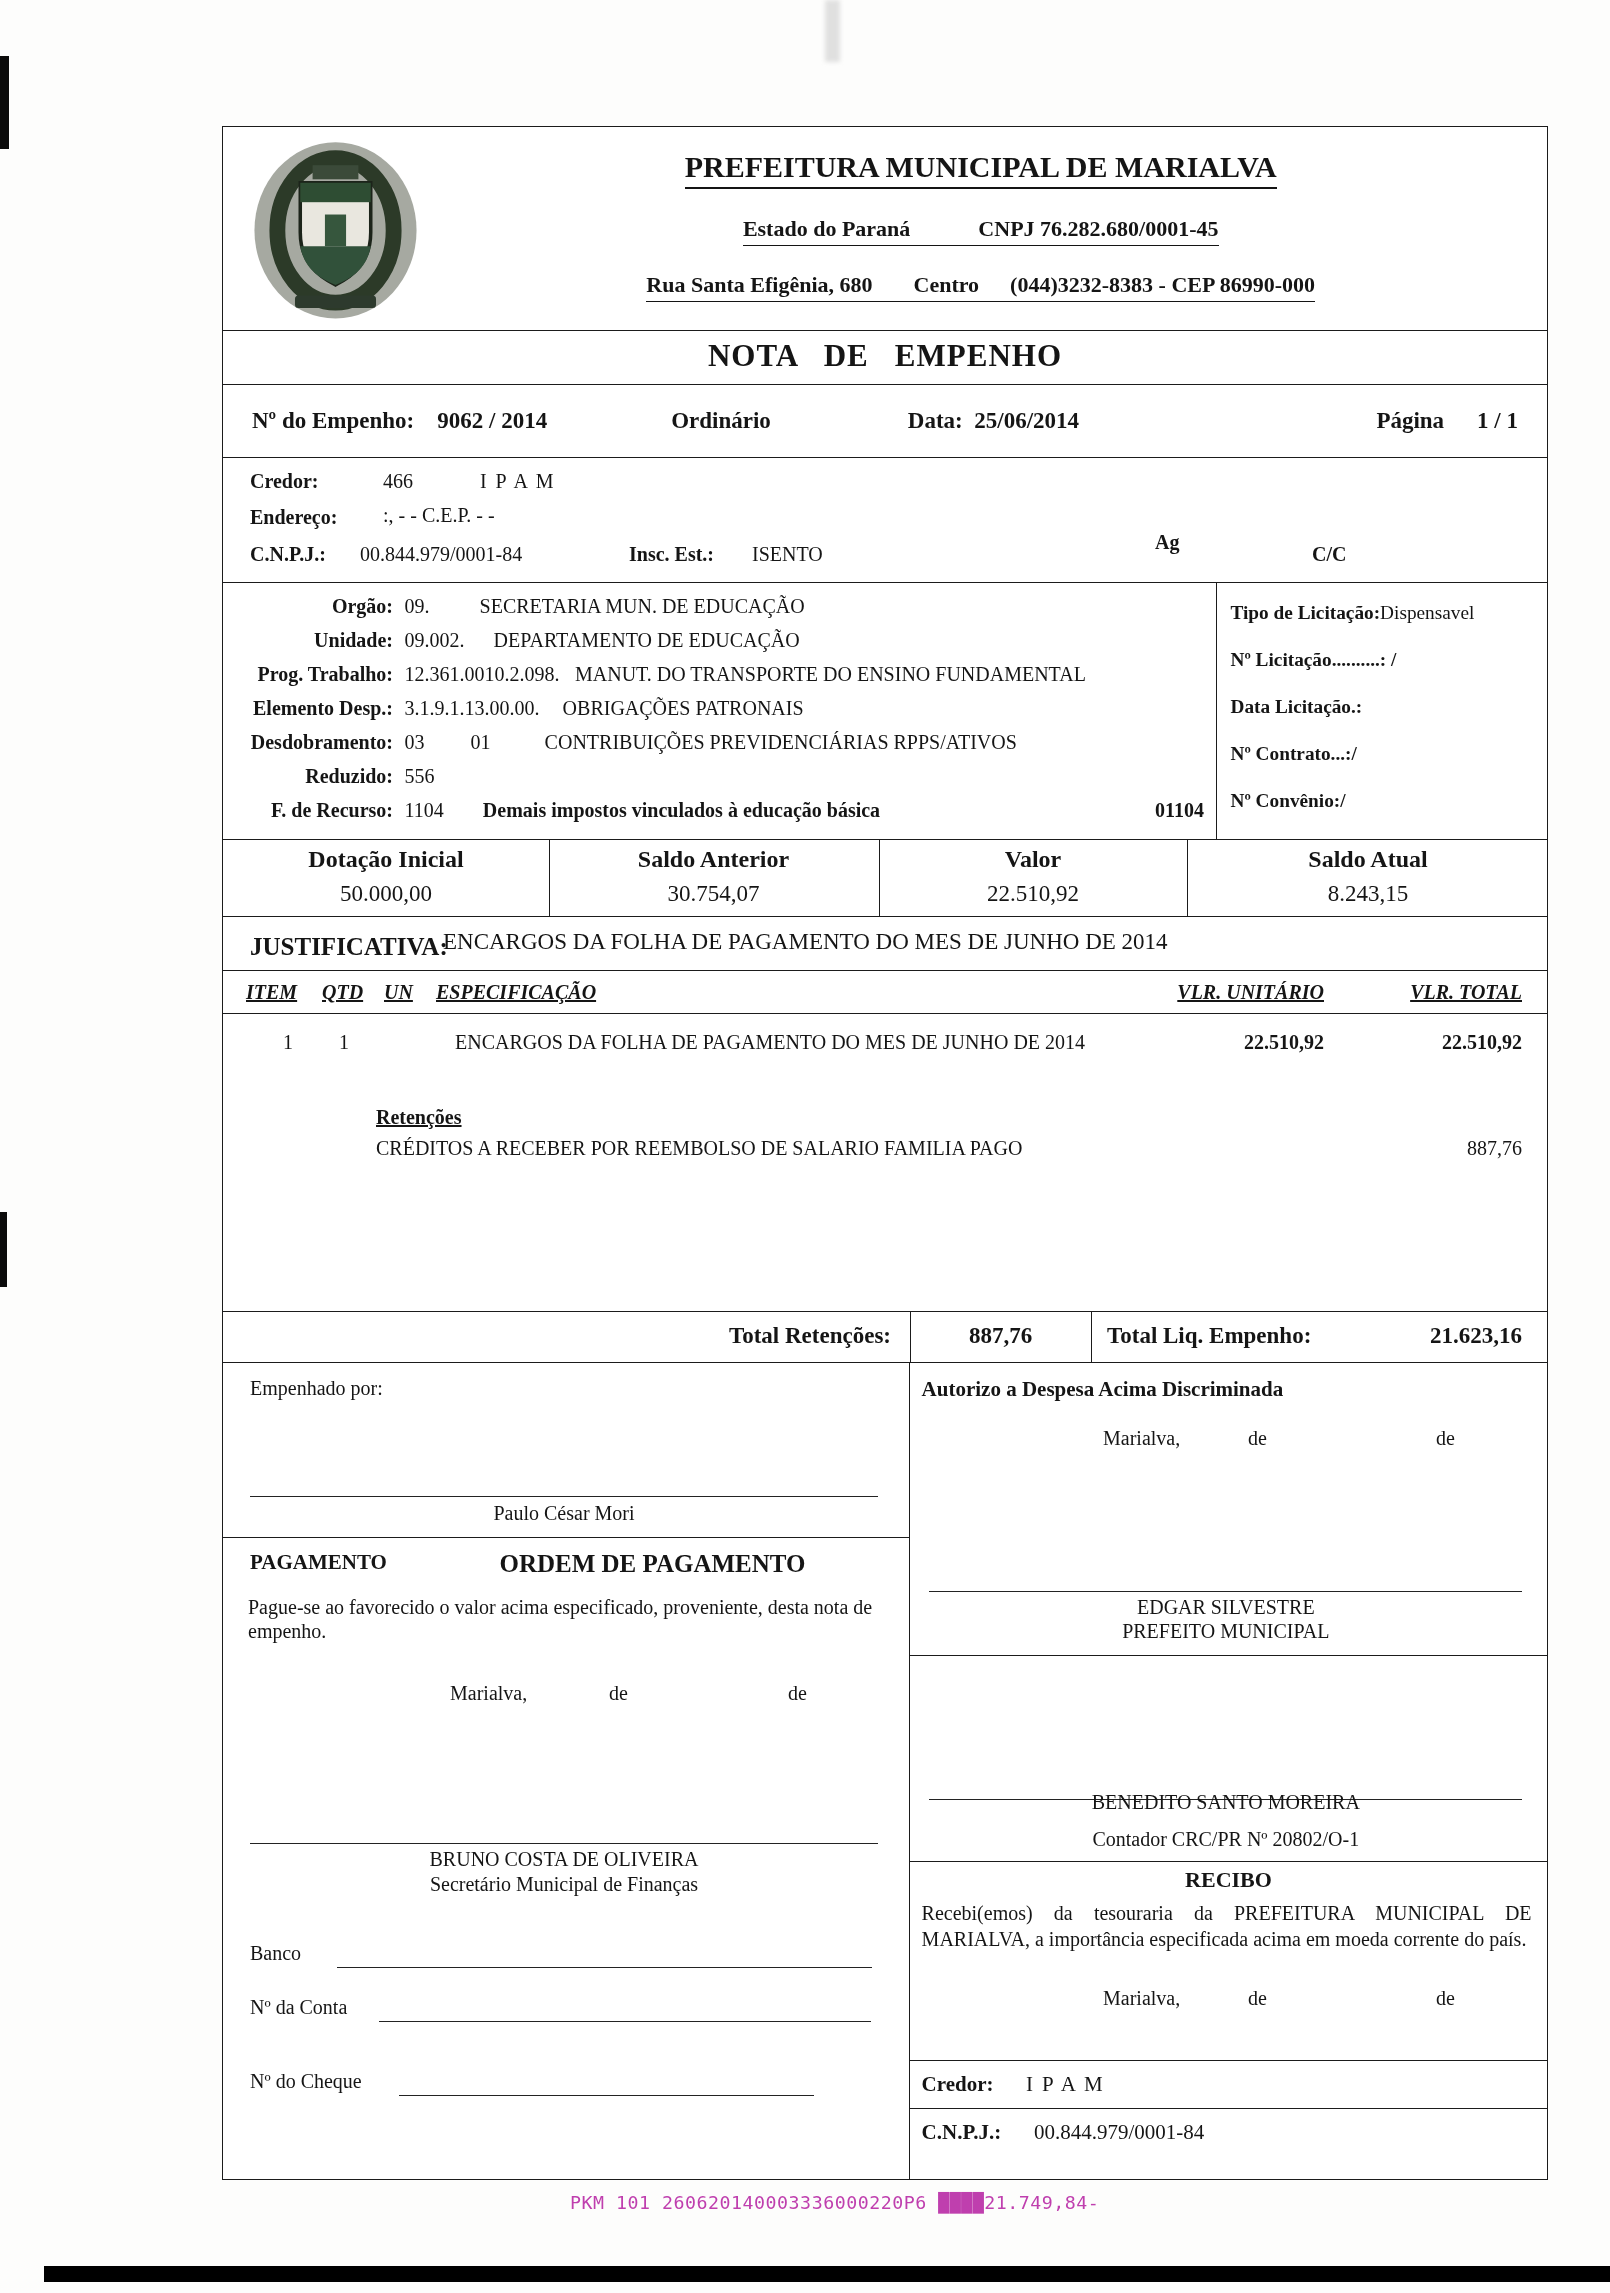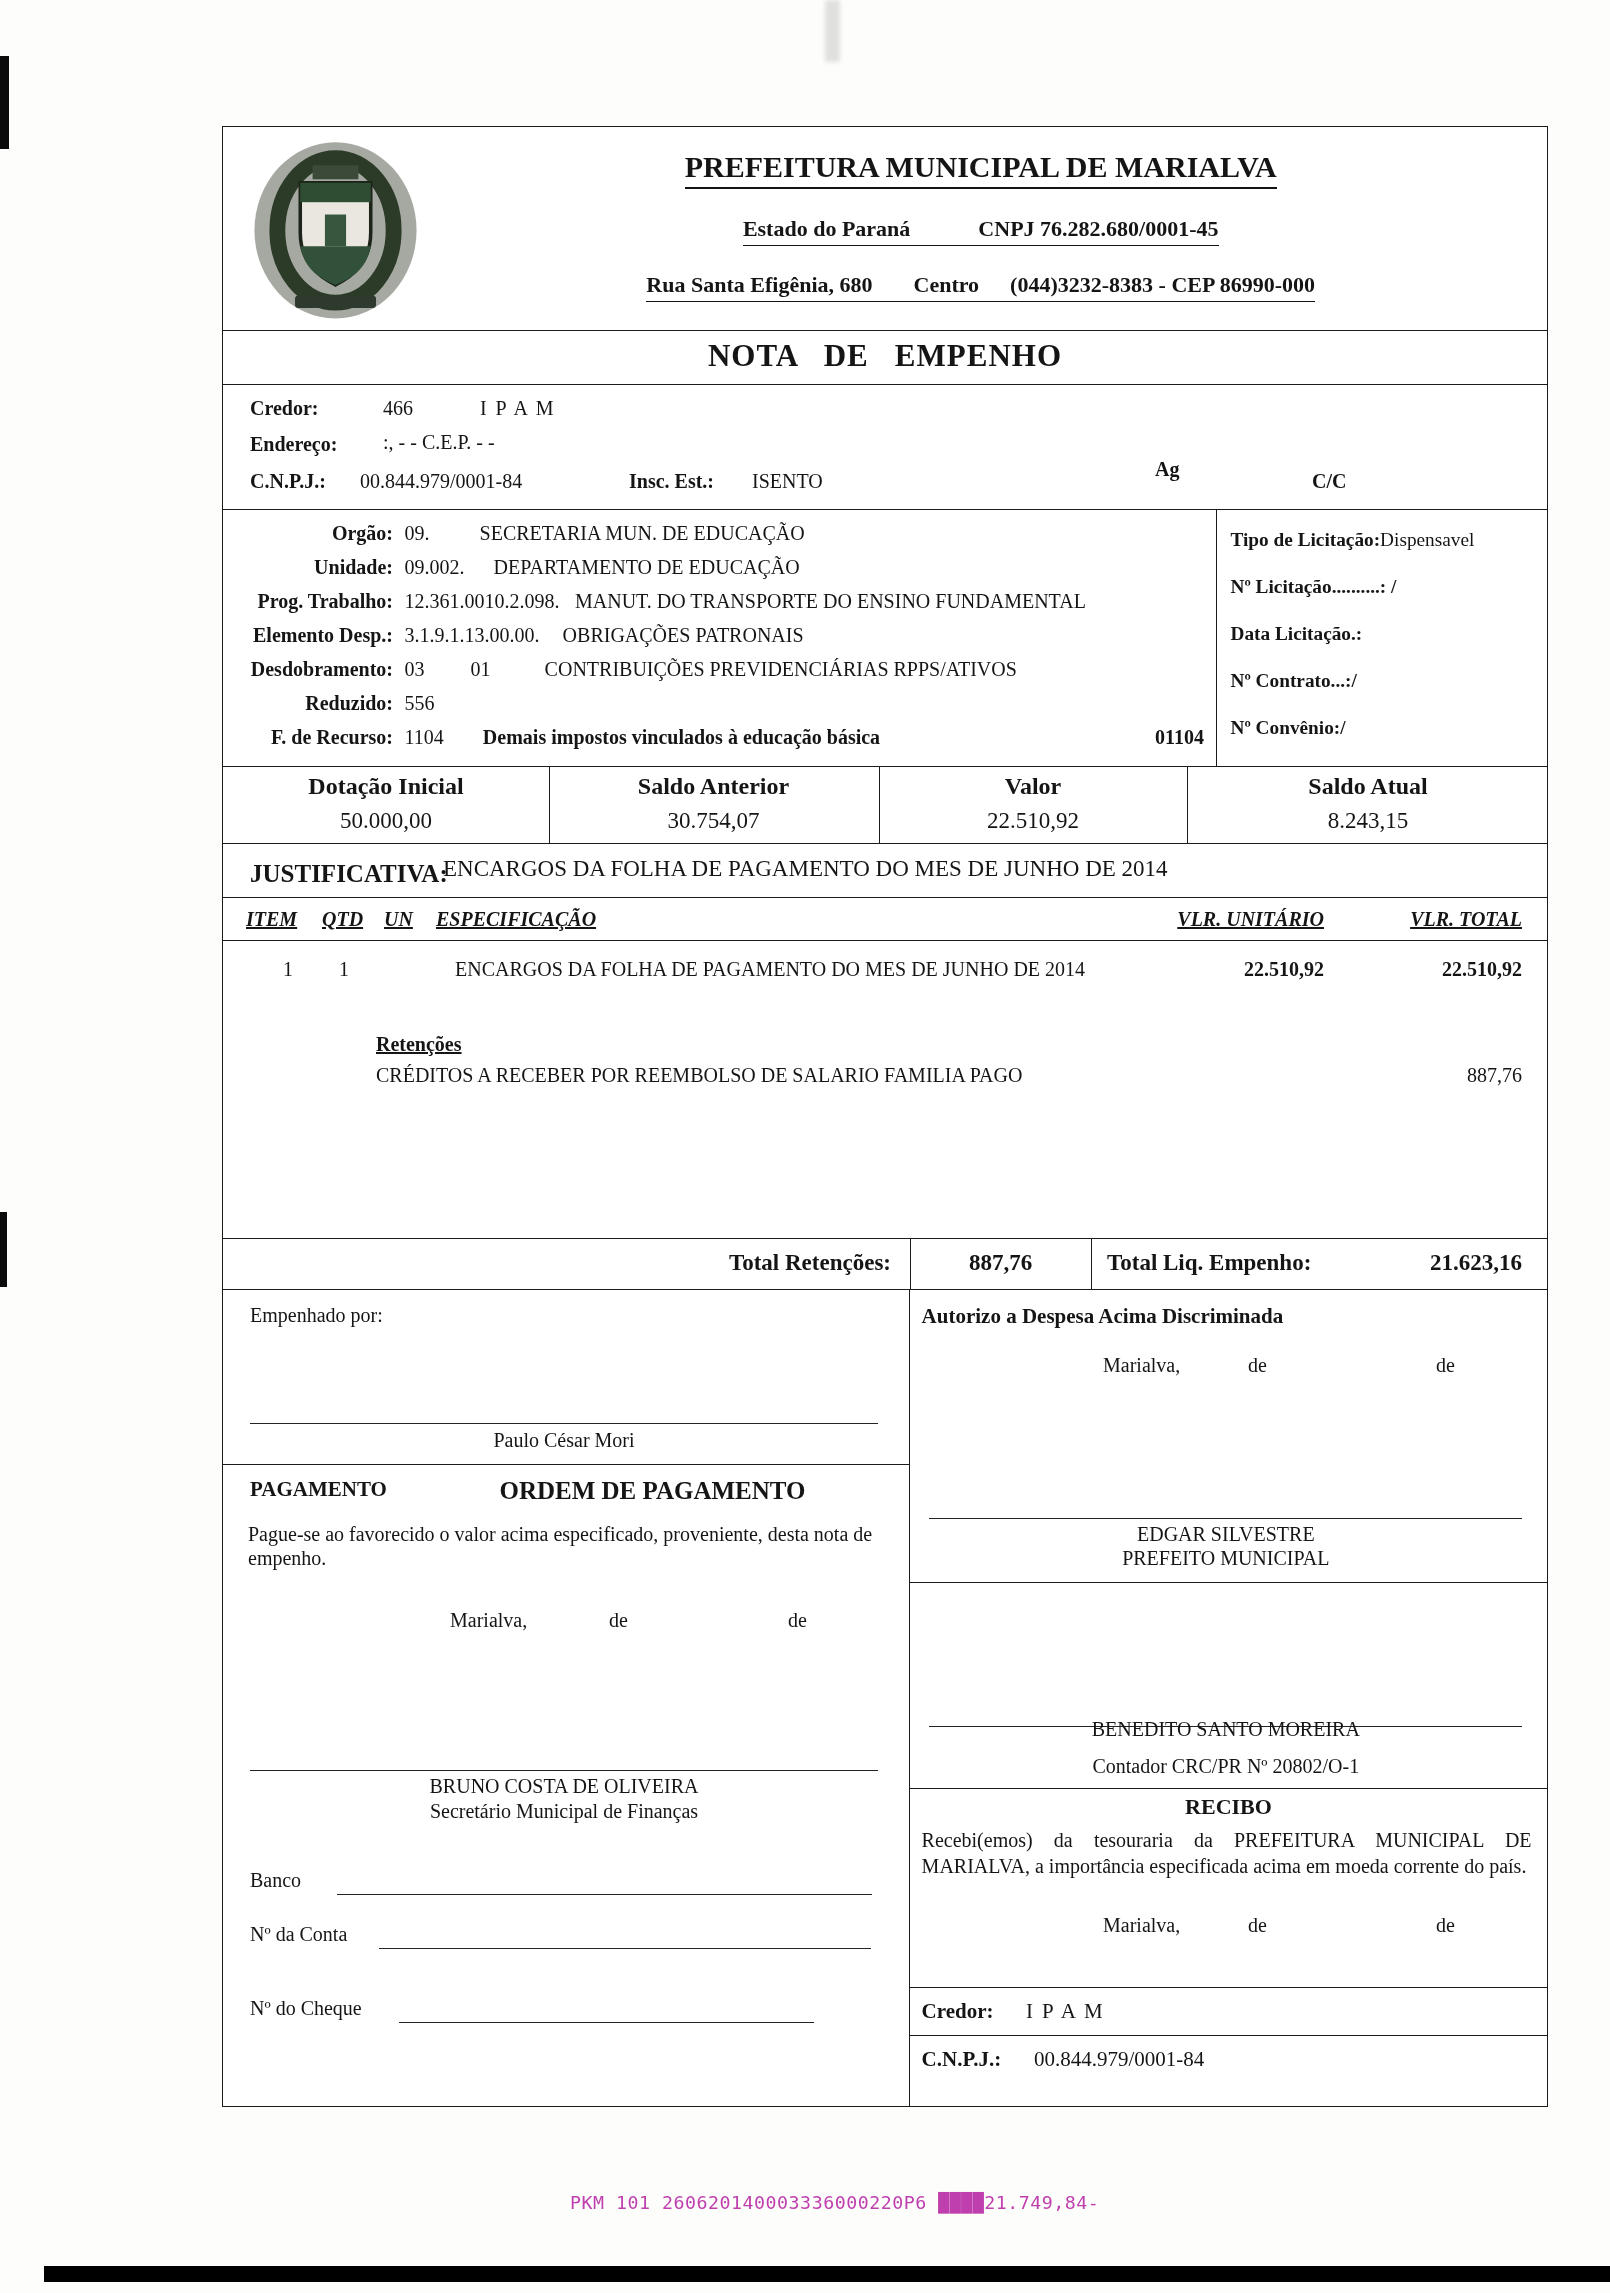--- a/index.html
+++ b/index.html
@@ -118,20 +118,29 @@
       </div>
       <div class="h-line h-l3">
         <span class="u2"><span>Rua Santa Efigênia, 680</span><span class="spc" style="width:41px"></span><span>Centro</span><span class="spc" style="width:31px"></span><span>(044)3232-8383 - CEP 86990-000</span></span>
       </div>
     </div>
 
     <div class="sec s-titlebar">
       <span>NOTA DE EMPENHO</span>
     </div>
 
+    <div class="sec s-emprow">
+      <span class="b">Nº do Empenho:</span>
+      <span class="b" style="margin-left:23px">9062 / 2014</span>
+      <span class="b" style="margin-left:124px">Ordinário</span>
+      <span class="b" style="margin-left:137px">Data:</span>
+      <span class="b" style="margin-left:11.6px">25/06/2014</span>
+      <span class="b" style="margin-left:auto">Página</span>
+      <span class="b" style="margin-left:33px">1 / 1</span>
+    </div>
 
     <div class="sec s-credor">
       <span class="abs b" style="left:27px;top:11.6px">Credor:</span>
       <span class="abs" style="left:160px;top:11.6px">466</span>
       <span class="abs" style="left:257px;top:11.6px;letter-spacing:1.9px">I P A M</span>
 
       <span class="abs b" style="left:27px;top:48px">Endereço:</span>
       <span class="abs" style="left:160px;top:46px">:, - - C.E.P. - -</span>
 
       <span class="abs b" style="left:27px;top:85px">C.N.P.J.:</span>

